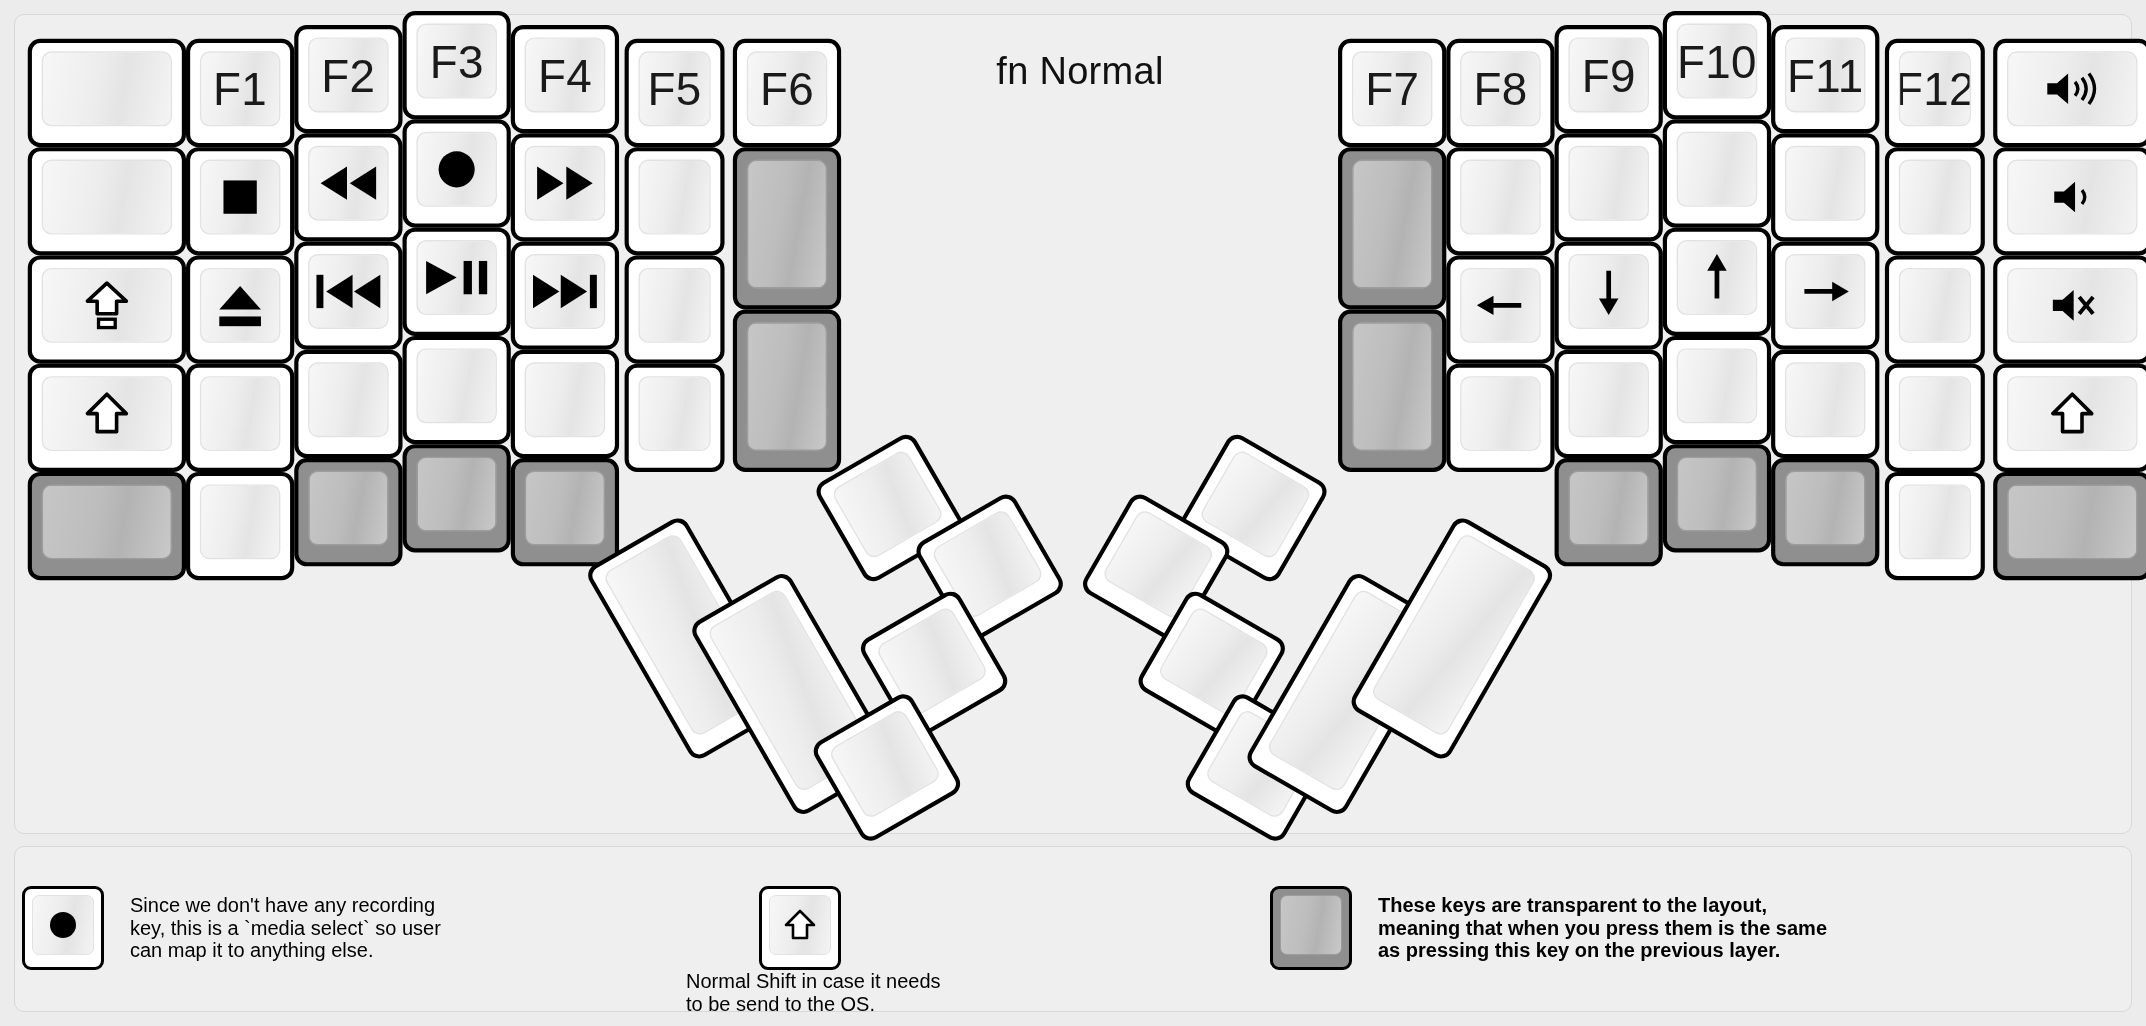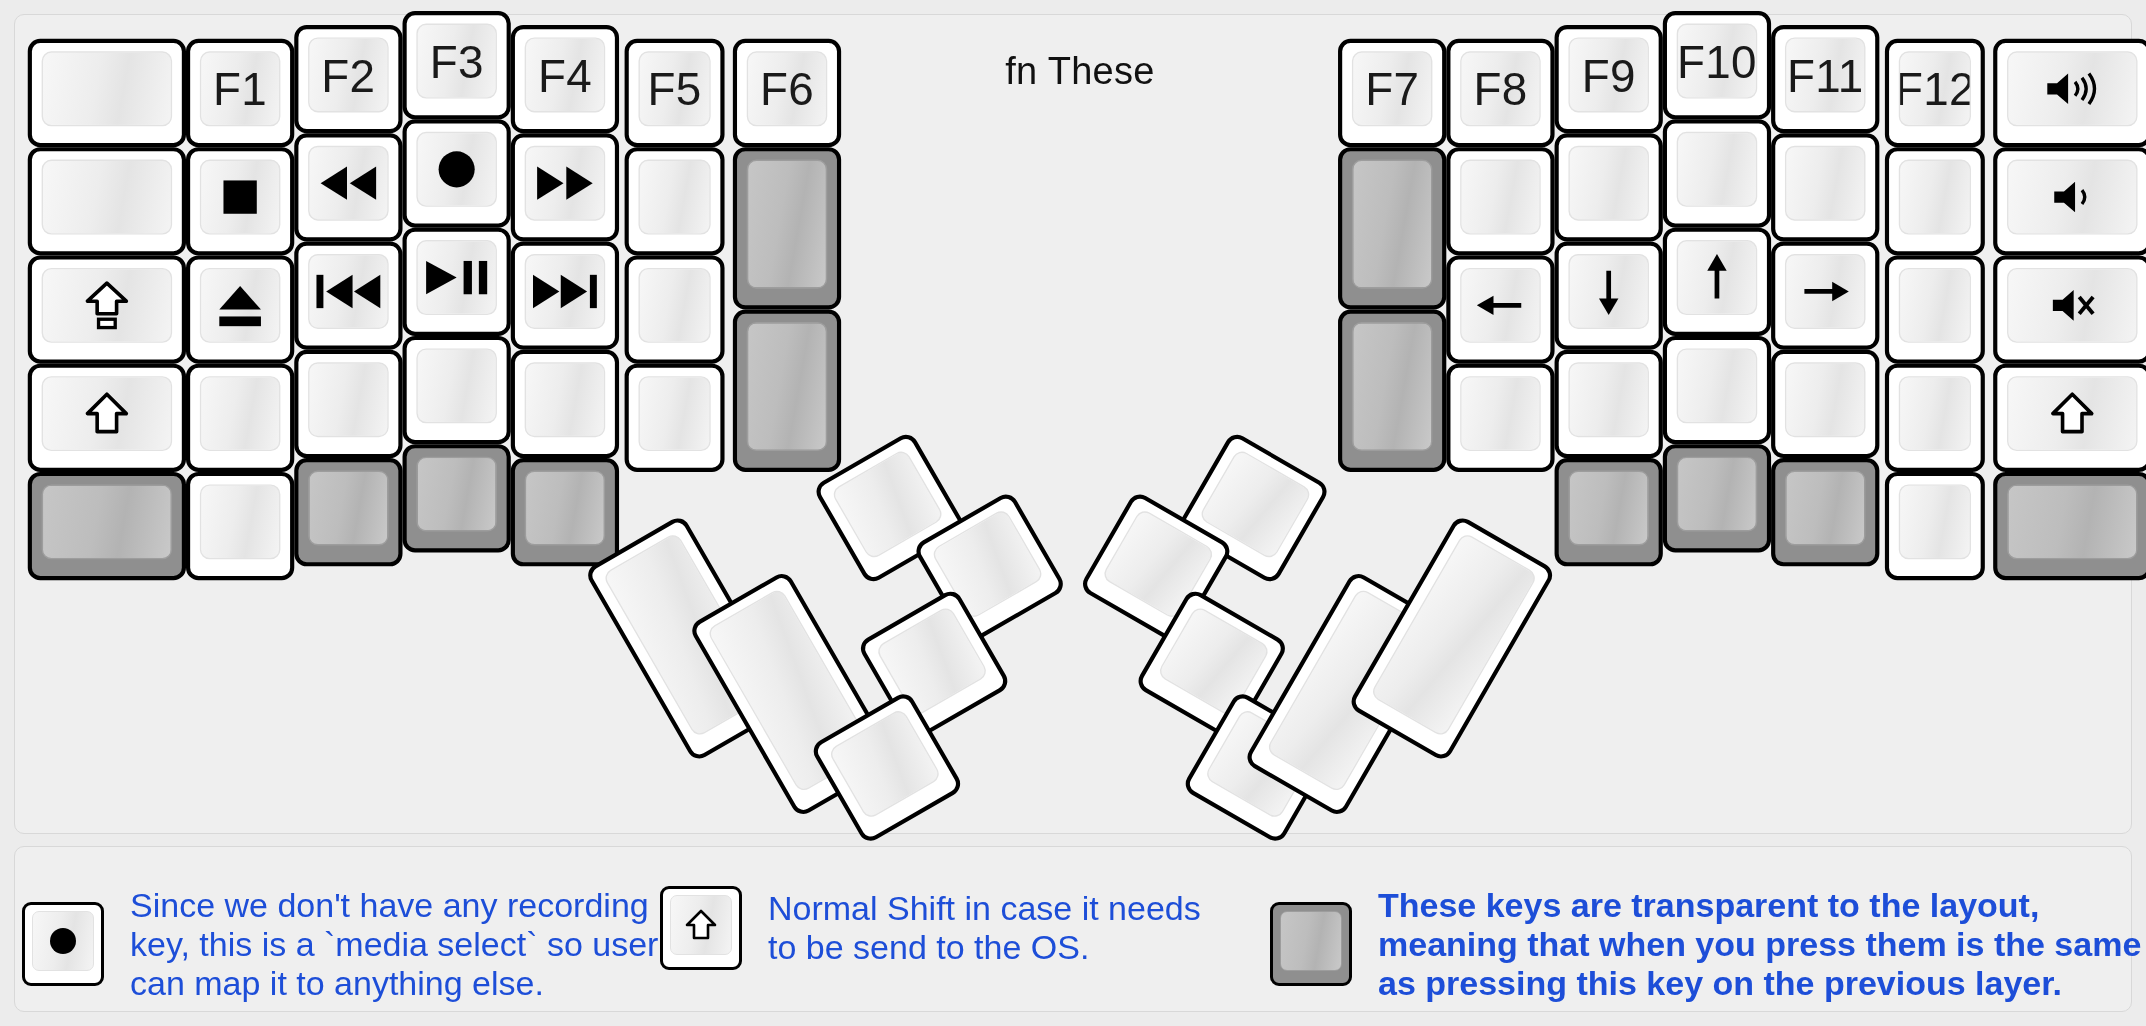--- a/index.html
+++ b/index.html
@@ -83,34 +83,34 @@
     background:linear-gradient(100deg,#f7f7f7 0%,#ededed 42%,#e4e4e4 62%,#f4f4f4 100%);
     display:flex;align-items:center;justify-content:center;
   }
   .legend-key.trans{background:#8f8f8f;}
   .legend-key.trans .cap{
     border:1px solid #9d9d9d;
     background:linear-gradient(100deg,#c6c6c6 0%,#bdbdbd 42%,#b3b3b3 62%,#c9c9c9 100%);
   }
   .legend-text{
     margin-left:26px;
-    font-size:34px;
-    color:#1d4ed8;
+    font-size:20px;
+    color:#000000;
     line-height:1.14;
     white-space:pre-line;
   }
 </style>
 </head>
 <body>
 
 <div id="root">
 
   <div class="panel" id="board-panel"></div>
 
-  <div id="title">fn These</div>
+  <div id="title">fn Normal</div>
 
   <div id="keys-layer" style="position: absolute; left: 0px; top: 0px; width: 1546px; height: 620px; transform-origin: 0px 0px; transform: scale(1.388);">
       <div class="key" style="left: 20px; top: 28px; width: 114px; height: 78px;">
         <div class="cap"></div>
       </div>
       <div class="key" style="left: 20px; top: 106px; width: 114px; height: 78px;">
         <div class="cap"></div>
       </div>
       <div class="key" style="left: 20px; top: 184px; width: 114px; height: 78px;">
         <div class="cap">
@@ -507,21 +507,21 @@
               <svg width="34" height="34" viewBox="0 0 34 34">
                 <circle cx="17" cy="17" r="13" fill="#000"></circle>
               </svg>
             </span>
           </div>
         </div>
         <div class="legend-text">Since we don't have any recording
 key, this is a `media select` so user
 can map it to anything else.</div>
       </div>
-      <div class="legend-item" style="left: 660px; top: 886px;">
+      <div class="legend-item" style="left: 660px; top: 886px; flex-direction: column;">
         <div class="legend-key">
           <div class="cap">
             <span style="display: flex;">
               <svg width="32" height="32" viewBox="0 0 32 32">
                 <path d="M16 2 L30 16 L23 16 L23 29 L9 29 L9 16 L2 16 Z" fill="#fff" stroke="#000" stroke-width="2.6" stroke-linejoin="round"></path>
               </svg>
             </span>
           </div>
         </div>
         <div class="legend-text">Normal Shift in case it needs

